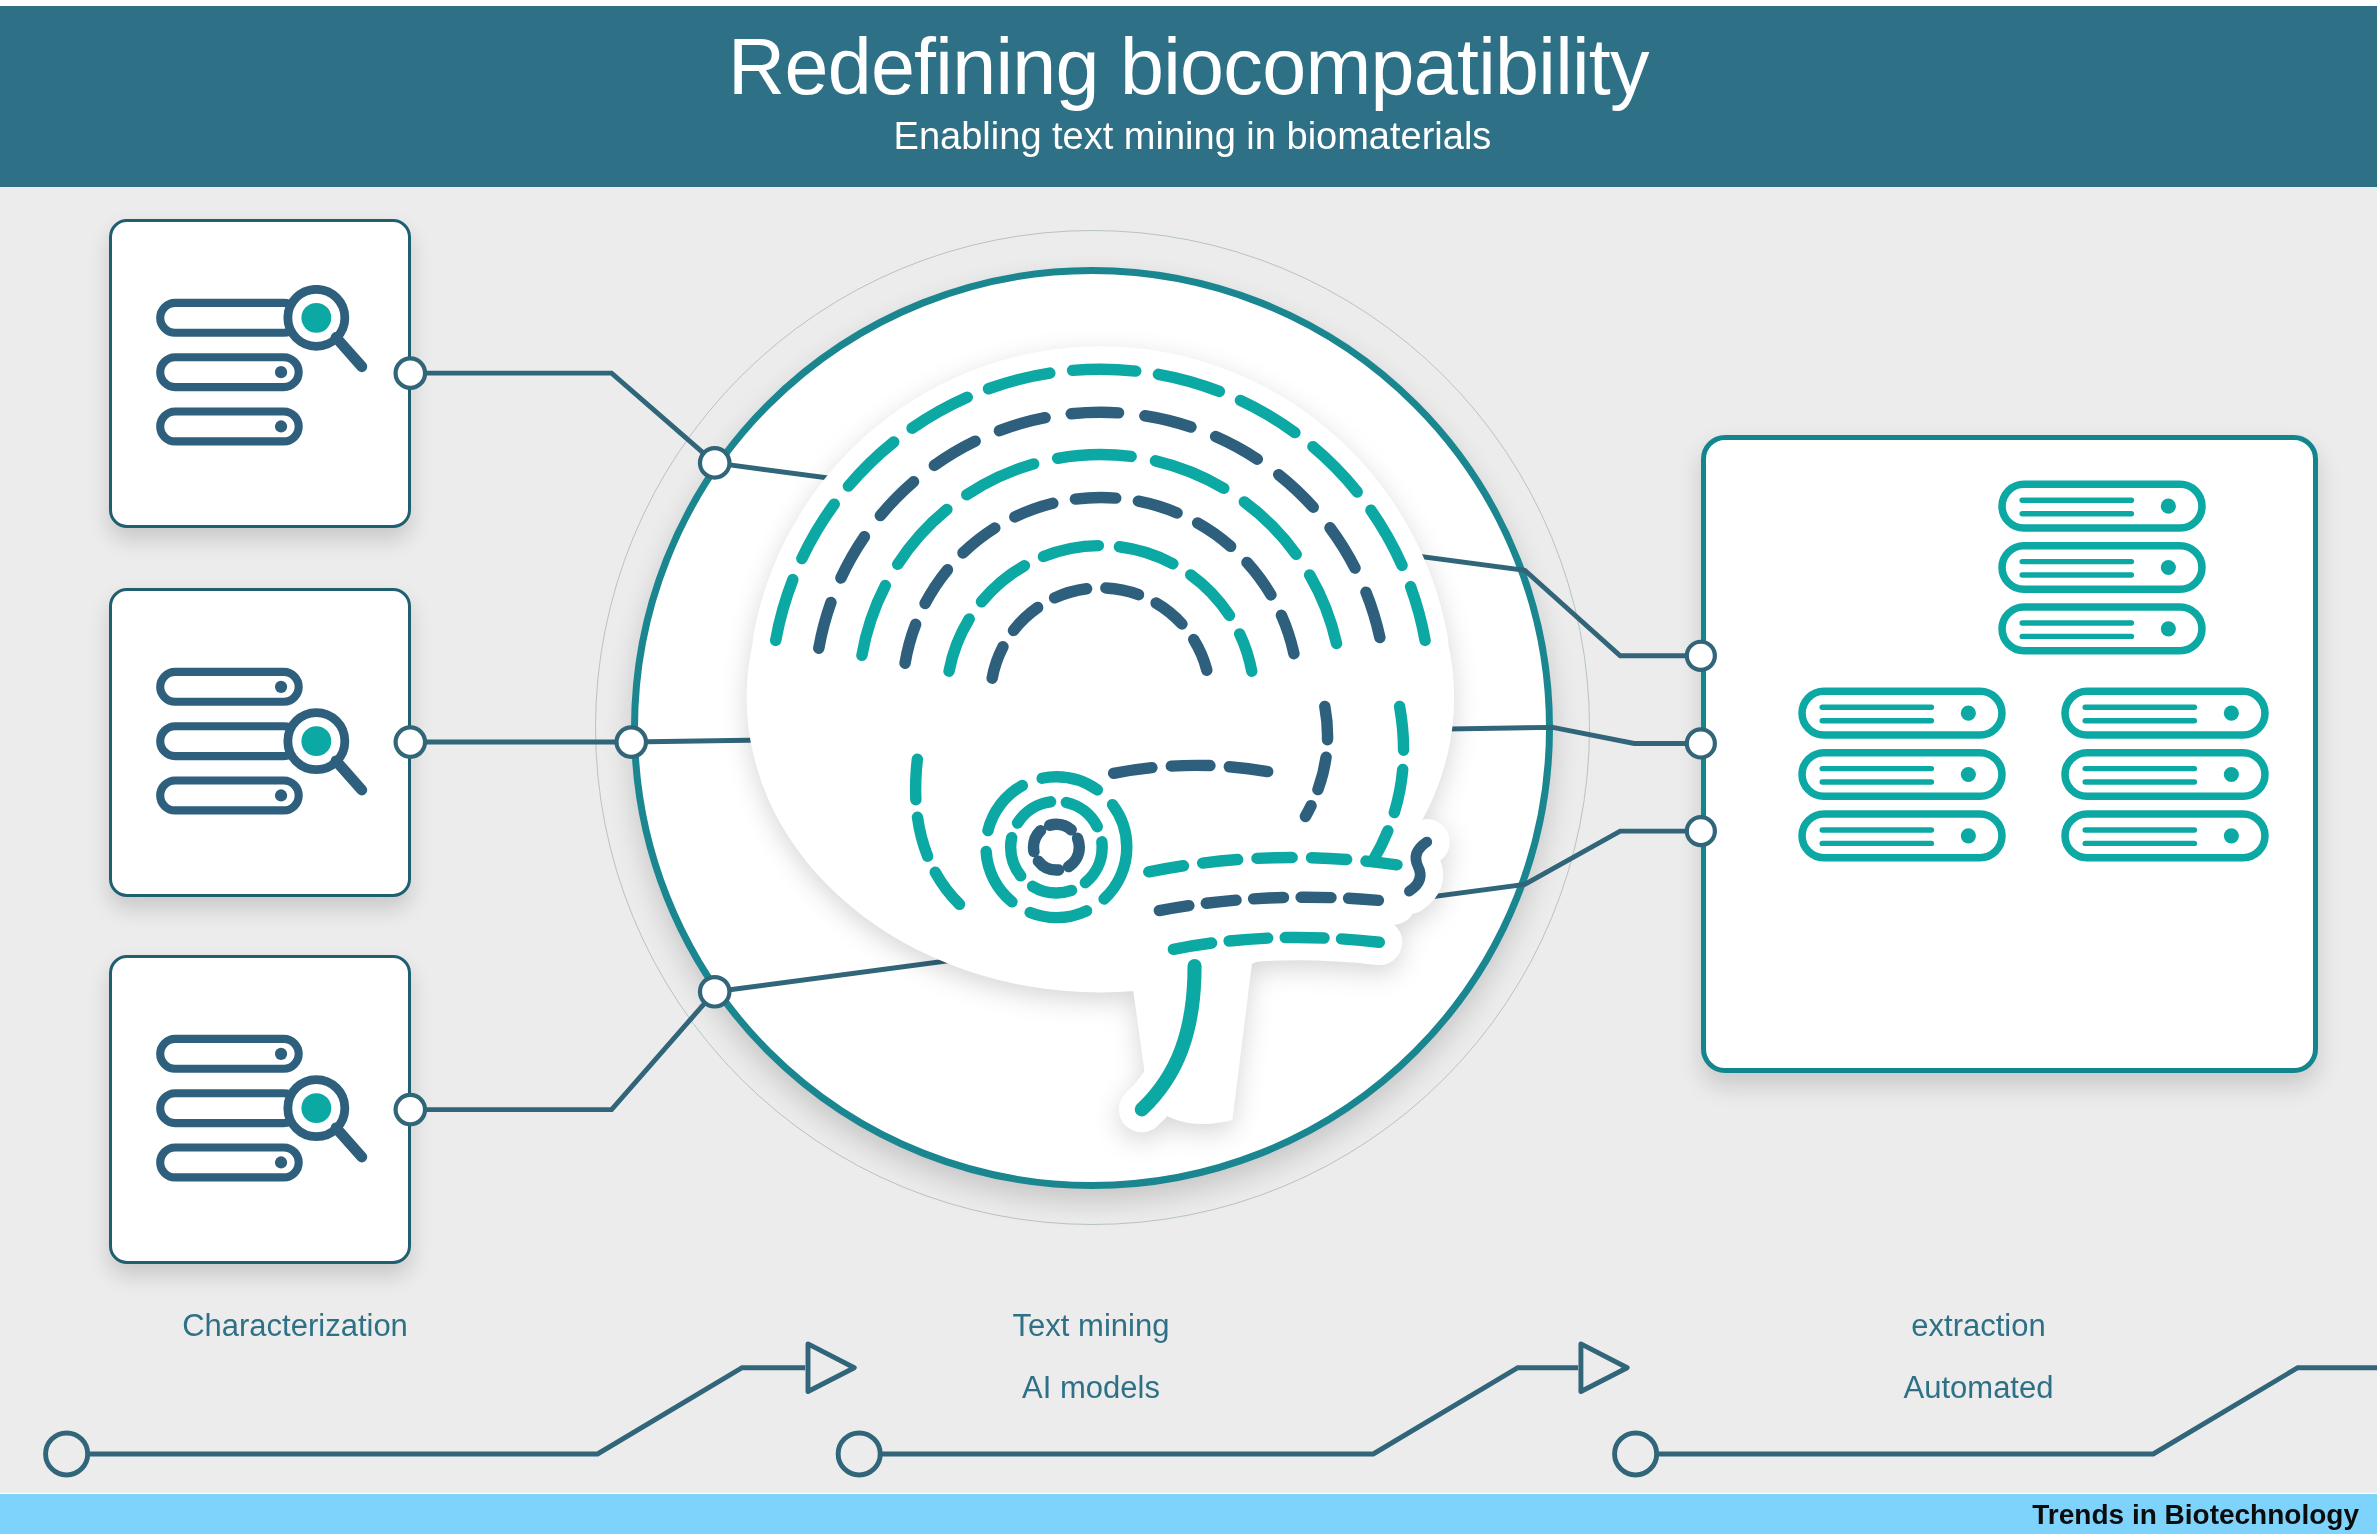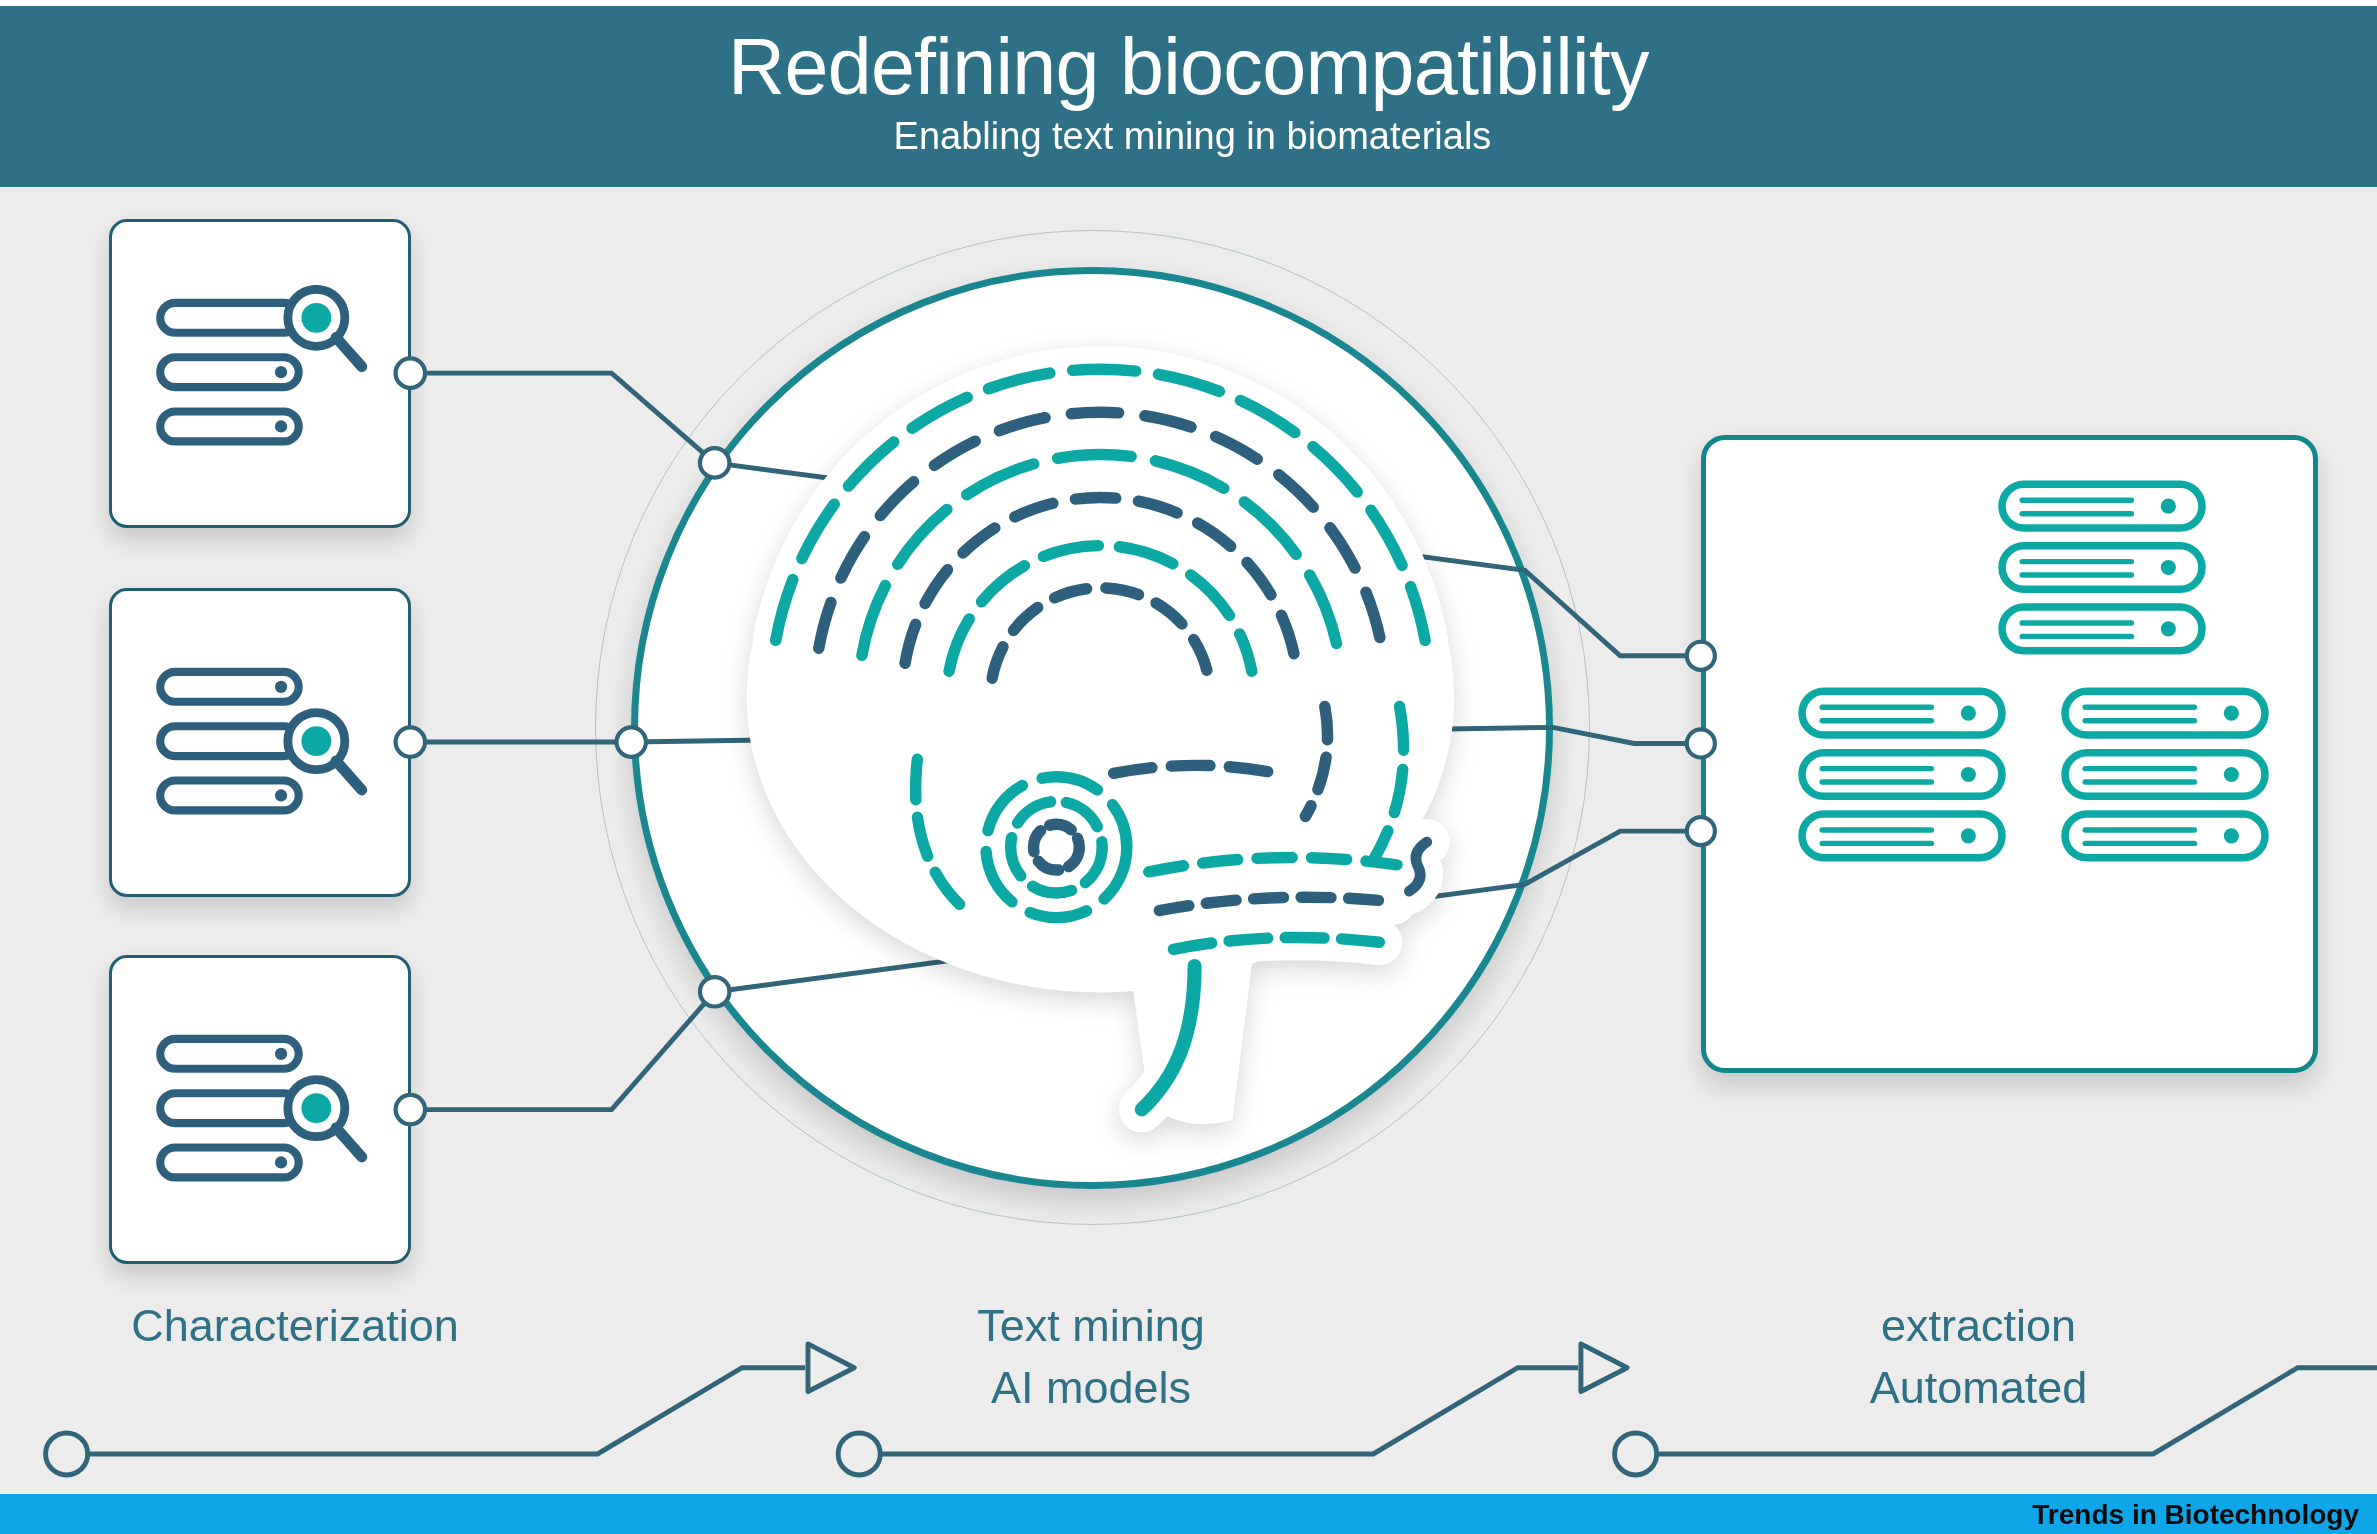--- a/index.html
+++ b/index.html
@@ -27,27 +27,27 @@
   .stack-bl{left:91px;top:246px;}
   .stack-br{left:354px;top:246px;}
 
   
   .overlay{position:absolute;inset:0;z-index:3;pointer-events:none;}
 
   
   .brain{position:absolute;left:656px;top:284px;width:880px;height:880px;z-index:4;filter:drop-shadow(0 8.4px 12.6px rgba(0,0,0,0.16));}
 
   
-  .step-label{position:absolute;top:1295px;color:#2e7186;font-size:45px;line-height:62px;text-align:center;z-index:2;}
+  .step-label{position:absolute;top:1295px;color:#2e7186;font-size:31px;line-height:62px;text-align:center;z-index:2;}
   .sl1{left:67px;width:456px}
   .sl2{left:863px;width:456px}
   .sl3{left:1733px;width:491px}
 
   
-  .footer{position:absolute;left:0;bottom:0;width:100%;height:41px;background:#0ea5e9;z-index:5;display:flex;align-items:center;justify-content:flex-end;padding-right:18px;box-sizing:border-box;}
+  .footer{position:absolute;left:0;bottom:0;width:100%;height:41px;background:#7dd3fc;z-index:5;display:flex;align-items:center;justify-content:flex-end;padding-right:18px;box-sizing:border-box;}
   .footer span{font-weight:bold;font-size:28px;color:#0c0c0c;}
 </style>
 </head>
 <body>
 
 <div class="canvas">
 
   <div class="bg"></div>
 
   <header class="header">

